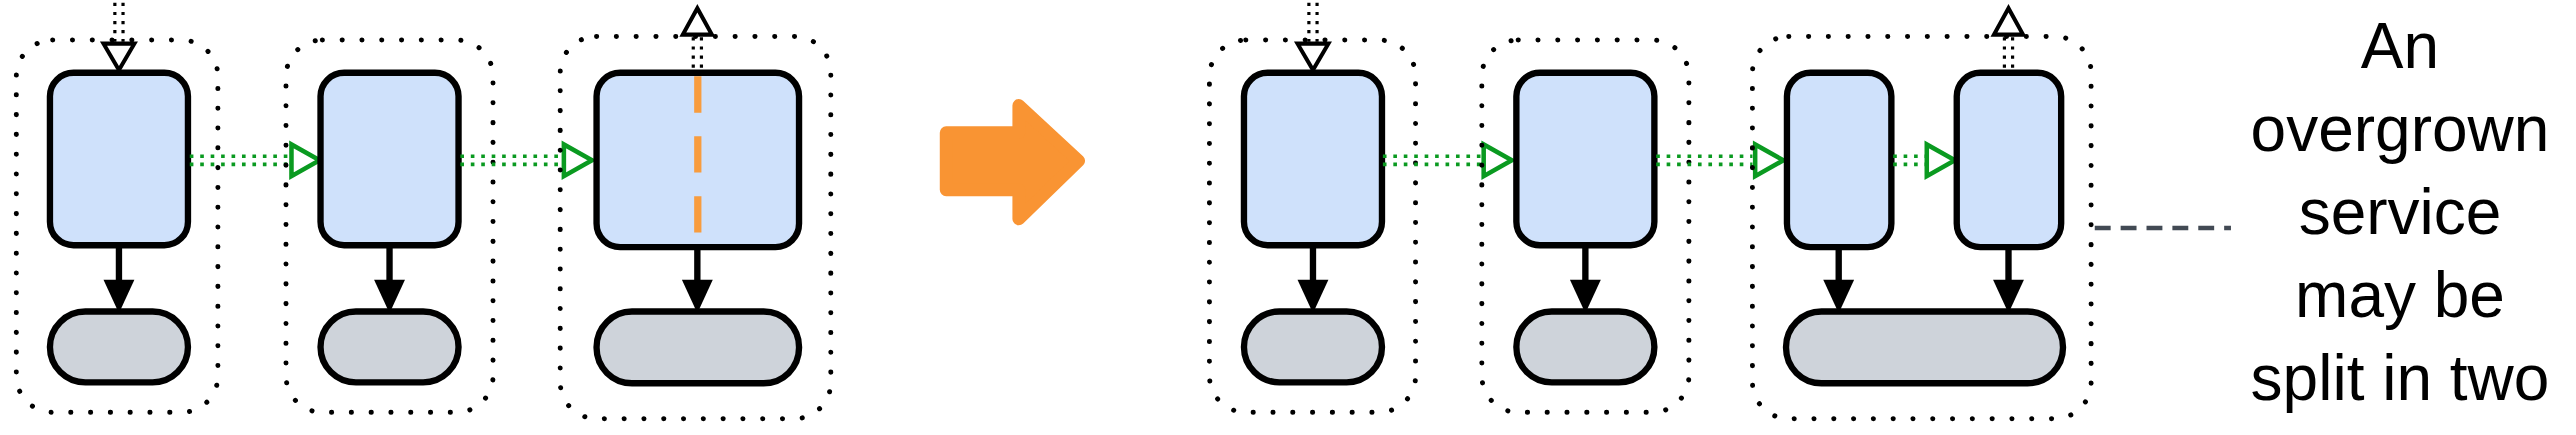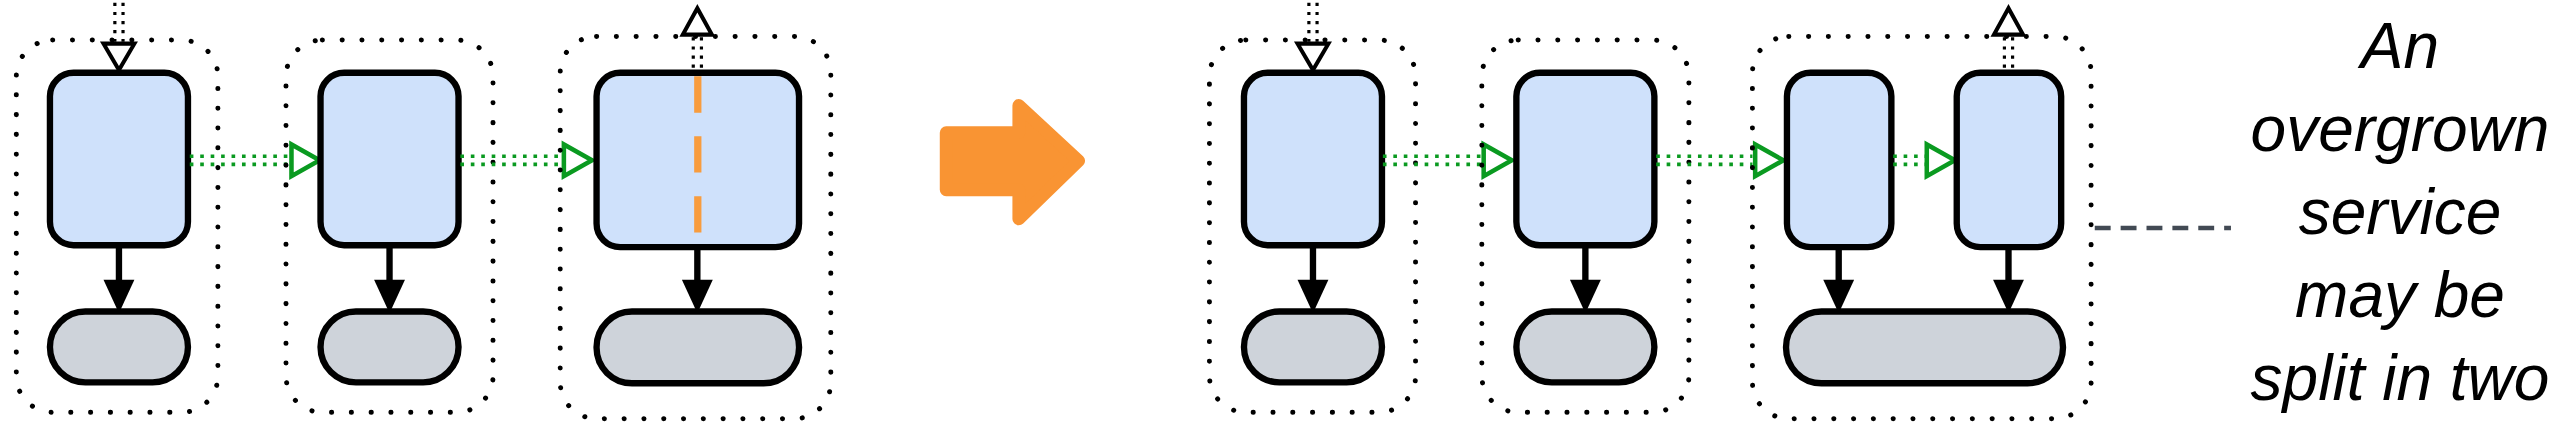--- a/index.html
+++ b/index.html
@@ -1,16 +1,16 @@
 <!DOCTYPE html>
 <html style="--background: #ffffff; --outline: #000000; --service-fill: #cfe1fb; --datastore-fill: #ced3da; --request-arrow: #0a9a20; --transform-arrow: #f99433; --split-line: #f89c3e; --annotation-line: #424a54;font-size:14.5px"><head>
 <meta charset="utf-8">
 <style>
   html,body{margin:0;padding:0;background:#fff;}
-  #canvas{position:relative;width:2576px;height:436px;background:var(--background,#fff);overflow:hidden;font-style:italic;}
+  #canvas{position:relative;width:2576px;height:436px;background:var(--background,#fff);overflow:hidden;}
   svg{position:absolute;left:0;top:0;}
 
   .cell-border{fill:none;stroke:var(--outline);stroke-width:5.5;stroke-dasharray:0.1 21.7;stroke-linecap:round;}
   .svc{fill:var(--service-fill);stroke:var(--outline);stroke-width:7;}
   .db{fill:var(--datastore-fill);stroke:var(--outline);stroke-width:7;}
   .blk-line{stroke:var(--outline);stroke-width:7;fill:none;}
   .blk-head{fill:var(--outline);stroke:none;}
   .grn-dot{stroke:var(--request-arrow);stroke-width:4;stroke-dasharray:4 7.5;fill:none;}
   .grn-tri{fill:#ffffff;stroke:var(--request-arrow);stroke-width:5;stroke-linejoin:miter;}
   .io-dot{stroke:var(--outline);stroke-width:3.5;stroke-dasharray:3.5 6.5;fill:none;}

